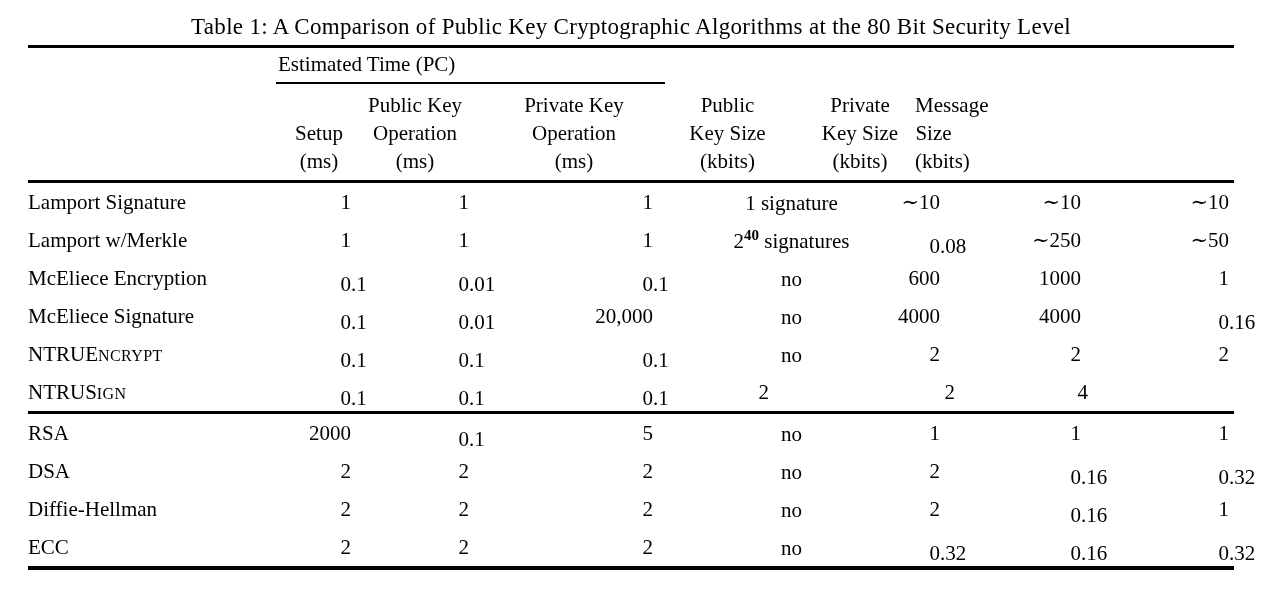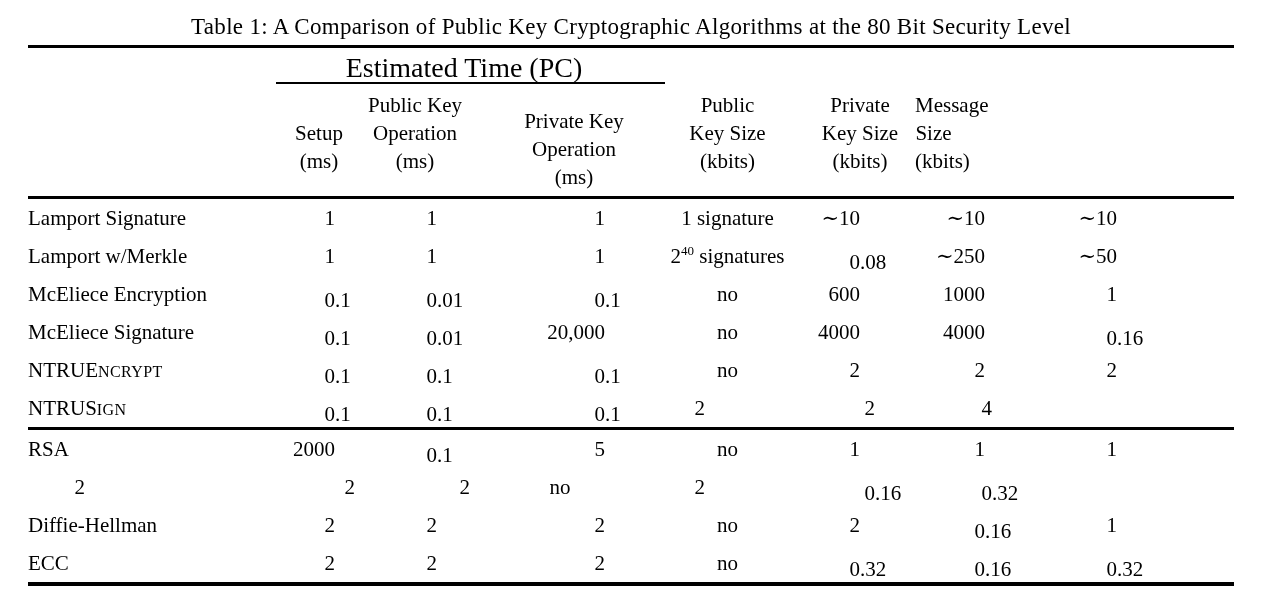--- a/index.html
+++ b/index.html
@@ -15,50 +15,50 @@
     font-weight:normal;
     font-size:23px;
     letter-spacing:0.3px;
     white-space:nowrap;
   }
   .rule { background:#000; margin-left:28px; width:1206px; }
   .rule-title { height:3px; margin-top:5px; }
   .et-wrap { position:relative; height:34px; }
   .et-label {
     position:absolute; left:278px; top:4px; width:372px;
-    text-align:center; font-size:28px;
+    text-align:left; font-size:21px;
   }
   .cmidrule { height:2px; background:#000; margin-left:276px; width:389px; }
   .grid-cols {
     display:grid;
     grid-template-columns:250px 82px 110px 180px 155px 110px 125px 194px;
     margin-left:28px; width:1206px;
   }
   .header { padding:7px 0 5px; }
   .hcell { text-align:center; font-size:21px; }
   .hline { height:28px; line-height:28px; white-space:nowrap; }
-  .hpad-l { padding-left:28px;margin-top:16px; }
+  .hpad-l { padding-left:28px; }
   .hpad-r { padding-right:88px; }
   .rule-heavy { height:3px; }
   .rule-mid { height:3px; }
   .rule-bottom { height:4px; }
-  .row { height:38px; align-items:center; font-size:21px; }
+  .row { height:38px; align-items:center; font-size:21px;gap:16px; }
   .cell-label { text-align:left; white-space:nowrap; }
   .sc { font-size:16px; letter-spacing:0.4px; }
   .num { display:flex; align-items:baseline; }
   .num .int { display:inline-block; text-align:right; white-space:nowrap; }
   .num .frac { display:inline-block; text-align:left; white-space:nowrap;margin-top:13px; }
   .c2 .int { width:57px; }
   .c3 .int { width:77px; }
   .c4 .int { width:135px; }
   .c6 .int { width:55px; }
   .c7 .int { width:70px; }
   .c8 .int { width:77px; }
   .lt { text-align:center; white-space:nowrap; }
-  .lt sup { font-size:13px; }
+  .lt sup { font-size:15px;font-weight:bold; }
 </style>
 </head>
 <body>
 
 <div class="title">Table 1: A Comparison of Public Key Cryptographic Algorithms at the 80 Bit Security Level</div>
 <div class="rule rule-title"></div>
 
 <div class="et-wrap">
   <div class="et-label">Estimated Time (PC)</div>
 </div>
@@ -301,20 +301,21 @@
       <span class="int">1</span>
       <span class="frac"></span>
     </div>
   <div class="num c8">
       <span class="int">1</span>
       <span class="frac"></span>
     </div>
 </div>
 
 <div class="grid-cols row">
+  <div class="cell-label"><span>DSA</span><span class="sc"></span></div>
   <div class="num c2">
       <span class="int">2</span>
       <span class="frac"></span>
     </div>
   <div class="num c3">
       <span class="int">2</span>
       <span class="frac"></span>
     </div>
   <div class="num c4">
       <span class="int">2</span>

